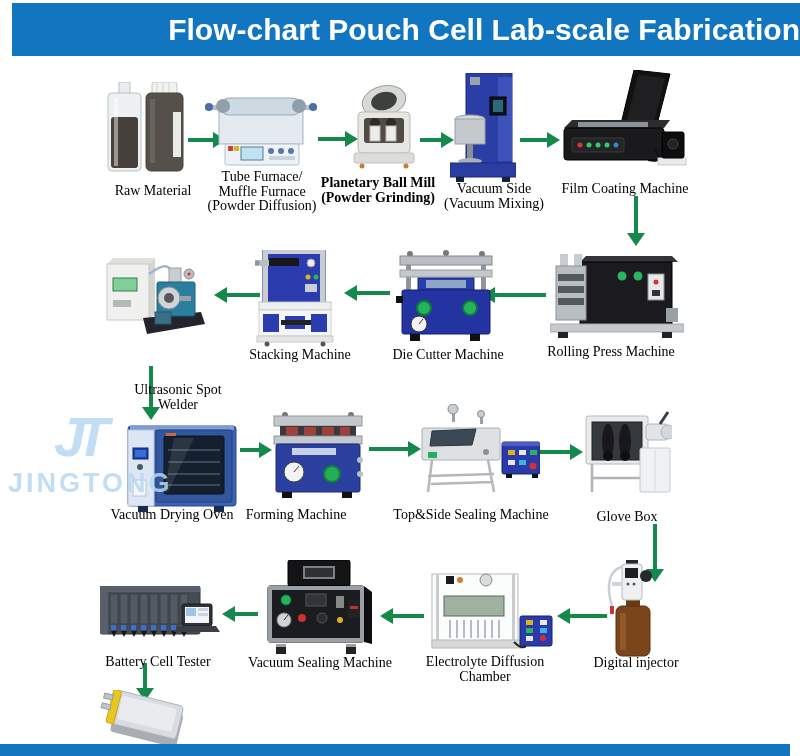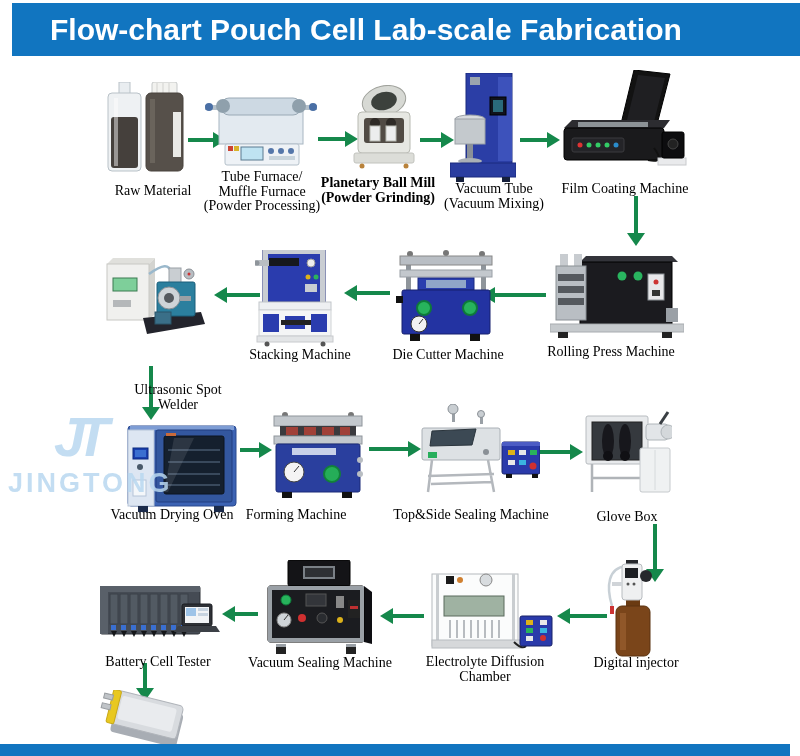--- a/index.html
+++ b/index.html
@@ -1,20 +1,20 @@
 <!DOCTYPE html>
 <html><head>
 <meta charset="utf-8">
 <style>
   html,body{margin:0;padding:0;background:#fff;}
   #canvas{position:relative;width:800px;height:756px;background:#fff;overflow:hidden;
           font-family:"Liberation Sans",sans-serif;}
   
   .banner{position:absolute;left:12px;top:3px;right:0;height:53px;background:#1175c0;
-          display:flex;align-items:center;justify-content:flex-start;z-index:5;}
+          display:flex;align-items:center;justify-content:flex-end;z-index:5;}
   .banner h1{margin:0;padding-left:38px;color:#fff;font-size:30px;font-weight:700;
              font-family:"Liberation Sans",sans-serif;letter-spacing:0px;white-space:nowrap;}
   .footerbar{position:absolute;left:0;right:10px;bottom:0;height:12px;background:#1175c0;z-index:5;}
   
   .wm{position:absolute;z-index:3;color:#b9d8f0;opacity:.85;pointer-events:none;}
   .wm-text{left:8px;top:468px;font-size:27px;font-weight:bold;letter-spacing:3px;
            font-family:"Liberation Sans",sans-serif;}
   .wm-logo{left:52px;top:404px;width:74px;height:66px;}
   
   .art{position:absolute;z-index:2;}
@@ -88,21 +88,21 @@
         <rect x="29" y="52" width="5" height="5" fill="#d8b32a"></rect>
       <circle cx="66" cy="57" r="3" fill="#5577aa"></circle>
         <circle cx="76" cy="57" r="3" fill="#5577aa"></circle>
         <circle cx="86" cy="57" r="3" fill="#5577aa"></circle>
       <rect x="64" y="62" width="26" height="4" fill="#c8d4dc"></rect>
     </svg>
   </div>
   <div class="lbl" style="left:262px;top:170px;">
     <div>Tube Furnace/</div>
     <div>Muffle Furnace</div>
-    <div>(Powder Processing)</div>
+    <div>(Powder Diffusion)</div>
   </div>
 
   <div class="art" style="left:352px;top:85px;width:64px;height:84px;">
     <svg viewBox="0 0 64 84">
       <g transform="rotate(-14 32 16)">
         <ellipse cx="32" cy="16" rx="22" ry="15" fill="#d7d9d4" stroke="#a0a29c"></ellipse>
         <ellipse cx="32" cy="16" rx="13" ry="9" fill="#3c413c"></ellipse>
       </g>
       <rect x="6" y="27" width="52" height="41" rx="4" fill="#e6e7e2" stroke="#b8bab2"></rect>
       <rect x="12" y="33" width="40" height="25" rx="3" fill="#514b44"></rect>
@@ -130,21 +130,21 @@
       <ellipse cx="20" cy="46" rx="15" ry="4" fill="#d8dbde" stroke="#9aa0a6"></ellipse>
       <rect x="5" y="46" width="30" height="25" fill="#c4c9cd" stroke="#9aa0a6"></rect>
       <rect x="17" y="71" width="6" height="15" fill="#8a9098"></rect>
       <ellipse cx="20" cy="88" rx="12" ry="3" fill="#aab0b6"></ellipse>
       <rect x="0" y="90" width="66" height="14" fill="#2a3da0" stroke="#1a2a7e"></rect>
       <rect x="6" y="104" width="8" height="5" fill="#16203c"></rect>
         <rect x="52" y="104" width="8" height="5" fill="#16203c"></rect>
     </svg>
   </div>
   <div class="lbl" style="left:494px;top:182px;">
-    <div>Vacuum Tube</div>
+    <div>Vacuum Side</div>
     <div>(Vacuum Mixing)</div>
   </div>
 
   <div class="art" style="left:558px;top:70px;width:130px;height:105px;">
     <svg viewBox="0 0 130 105">
       <polygon points="76,0 112,4 96,66 62,58" fill="#121212" stroke="#000"></polygon>
       <polygon points="80,5 107,8 94,60 68,54" fill="#1f1f22"></polygon>
       <polygon points="14,50 112,50 106,58 6,58" fill="#2c2c30"></polygon>
       <rect x="6" y="58" width="100" height="32" rx="3" fill="#1a1a1c" stroke="#000"></rect>
       <rect x="20" y="52" width="70" height="5" fill="#8c9296"></rect>

